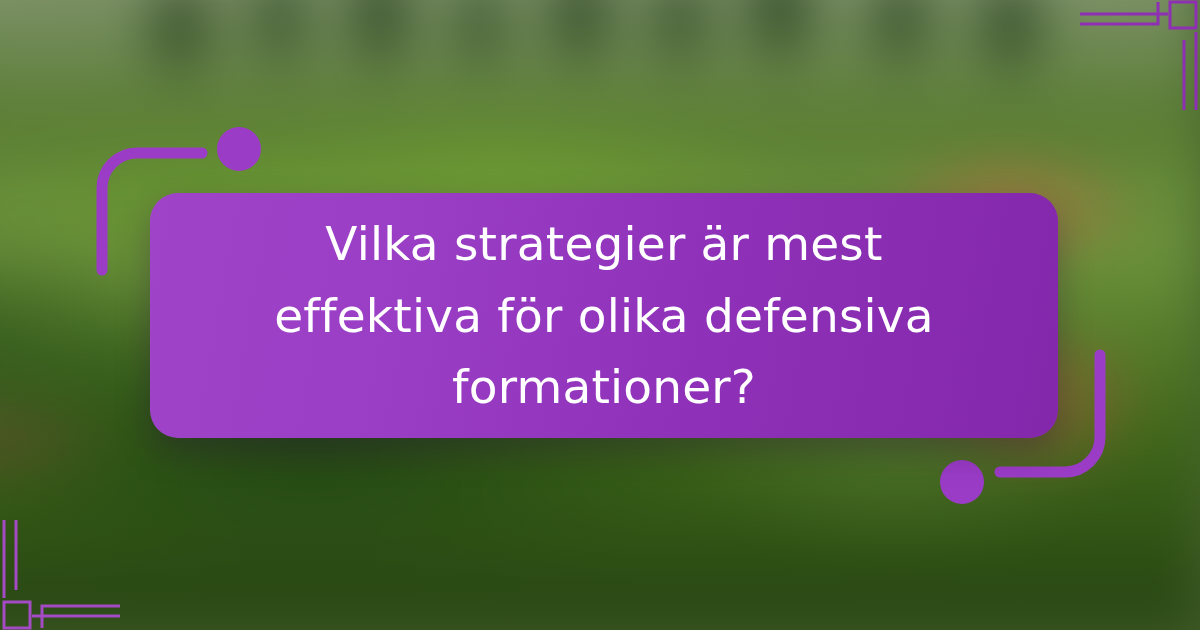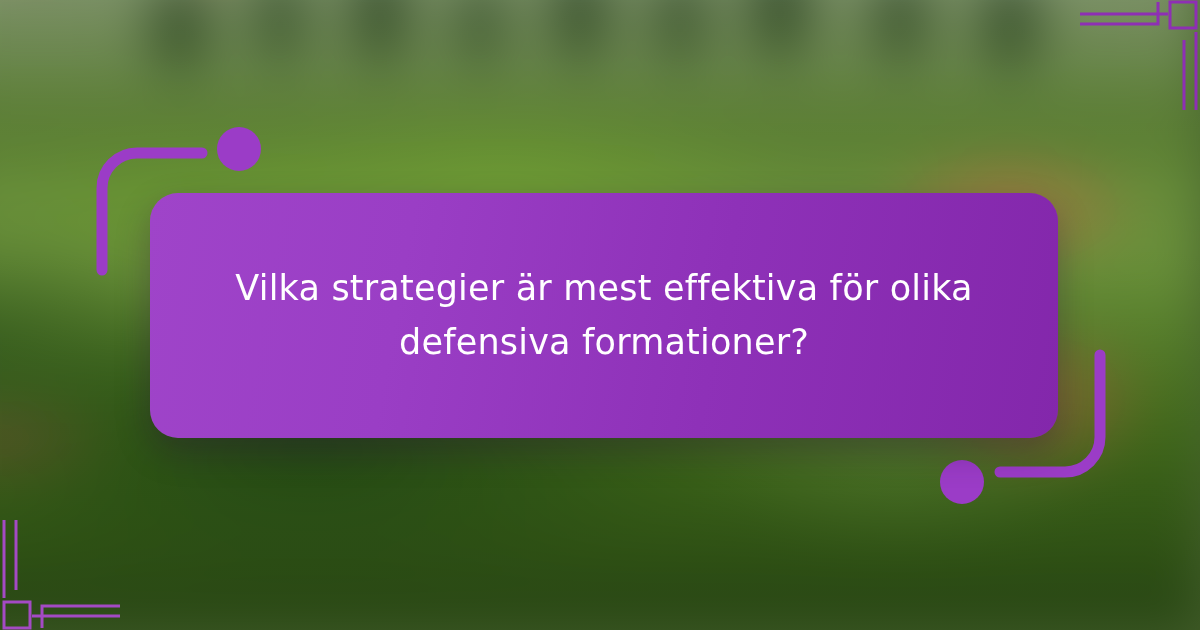--- a/index.html
+++ b/index.html
@@ -94,21 +94,21 @@
     border-radius:28px;
     background:linear-gradient(100deg,#9f44c9 0%, #9a3ec5 28%, #8e31b8 62%, #8327ab 100%);
     box-shadow:0 14px 34px rgba(40,10,60,.32);
     display:flex;
     align-items:center;
     justify-content:center;
     padding:26px 70px;
   }
   #question-text {
     color:#ffffff;
-    font-size:35px;
+    font-size:47px;
     line-height:1.52;
     font-weight:400;
     text-align:center;
     letter-spacing:.2px;
     max-width:740px;
   }
 </style>
 </head>
 <body>
 

